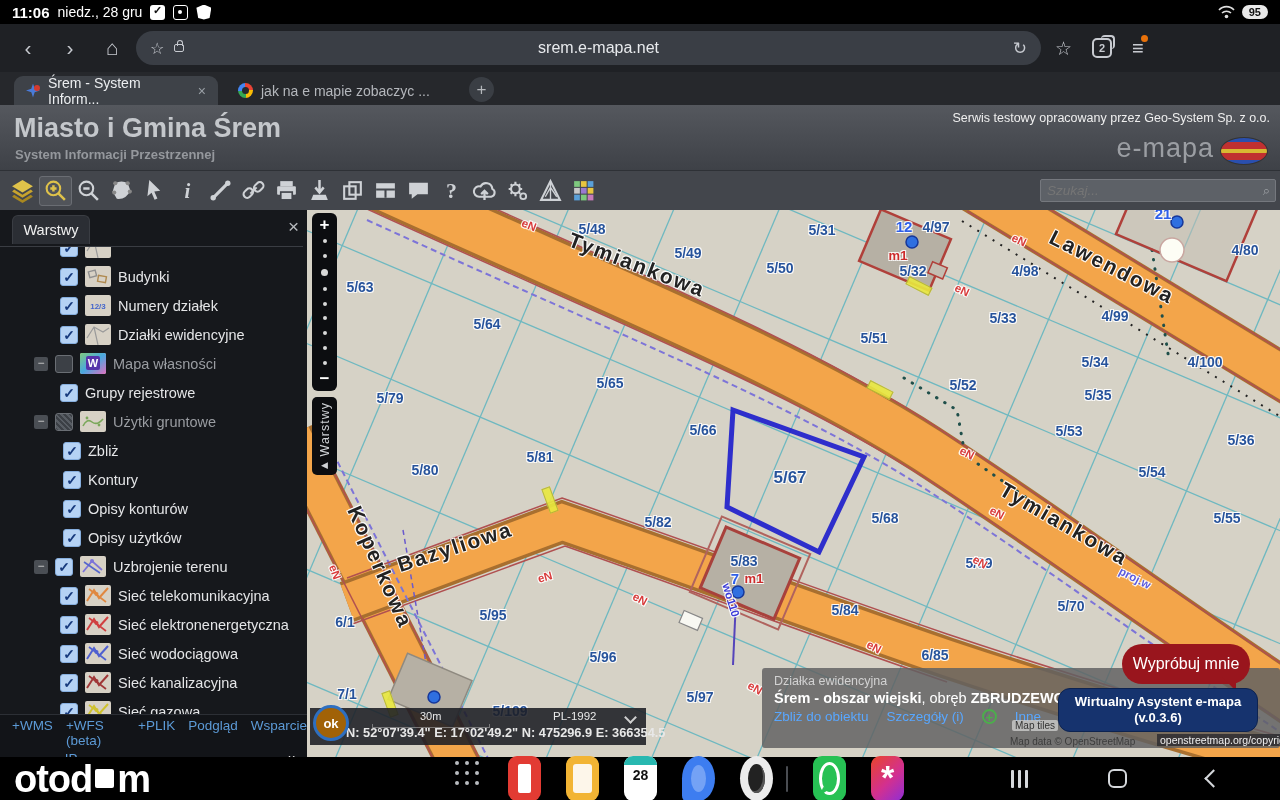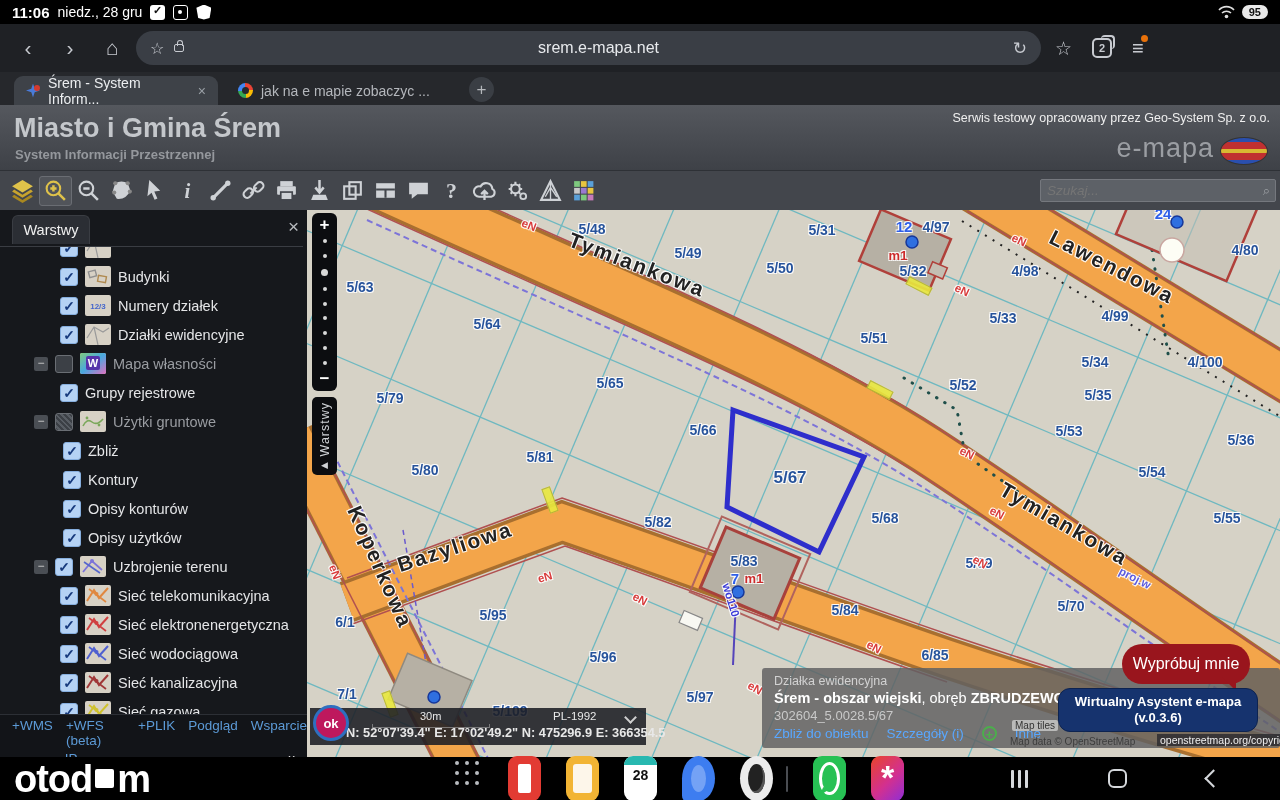--- a/index.html
+++ b/index.html
@@ -144,21 +144,21 @@
     background:rgba(28,30,36,.88); color:#e8e8e8; }
   #coordbar .scale { position:absolute; left:110px; top:2px; font-size:11px; }
   #coordbar .scaleline { position:absolute; left:62px; top:16px; width:118px; height:4px;
     border-left:1px solid #aaa; border-right:1px solid #aaa; border-bottom:1px solid #aaa; opacity:.6;}
   #coordbar .crs { position:absolute; left:243px; top:2px; font-size:11.5px; }
   #coordbar .chev { position:absolute; left:316px; top:5px; width:9px; height:9px;
     border-right:2px solid #cfcfcf; border-bottom:2px solid #cfcfcf; transform:rotate(45deg); }
   #coordbar .coords { position:absolute; left:36px; top:17px; font-size:12.8px; font-weight:700;
     white-space:nowrap; }
   #okbtn { position:absolute; left:6px; bottom:16px; width:36px; height:36px; border-radius:50%;
-    background:#be185d; border:3px solid #2e6fc0; color:#fff; font-size:13px; font-weight:700;
+    background:#a16207; border:3px solid #2e6fc0; color:#fff; font-size:13px; font-weight:700;
     display:flex; align-items:center; justify-content:center; }
 
   #featurepopup { position:absolute; left:455px; top:458px; width:518px; height:80px;
     background:rgba(96,96,98,.84); border-radius:3px; padding:6px 12px; color:#fff; }
   #fp-type { font-size:12.5px; color:#d2d2d2; }
   #fp-title { font-size:14.5px; margin-top:2px; }
   #fp-id { font-size:13px; color:#c9c9c9; margin-top:2px; }
   #fp-links { display:flex; gap:18px; margin-top:3px; font-size:13.5px; color:#59a7ff; align-items:center;}
   #fp-plus { width:15px; height:15px; border:2px solid #4cae4c; border-radius:50%; color:#4cae4c;
     font-size:13px; font-weight:700; line-height:13px; text-align:center; }
@@ -823,21 +823,21 @@
         <span class="ulabel halo" style="left: 690px; top: 303px; transform: translate(-50%, -50%) rotate(28deg); color: rgb(217, 59, 59);">eN</span>
         <span class="ulabel halo" style="left: 28px; top: 362px; transform: translate(-50%, -50%) rotate(70deg); color: rgb(217, 59, 59);">eN</span>
         <span class="ulabel halo" style="left: 238px; top: 367px; transform: translate(-50%, -50%) rotate(-15deg); color: rgb(217, 59, 59);">eN</span>
         <span class="ulabel halo" style="left: 333px; top: 389px; transform: translate(-50%, -50%) rotate(28deg); color: rgb(217, 59, 59);">eN</span>
         <span class="ulabel halo" style="left: 673px; top: 352px; transform: translate(-50%, -50%) rotate(30deg); color: rgb(217, 59, 59);">eN</span>
         <span class="ulabel halo" style="left: 567px; top: 437px; transform: translate(-50%, -50%) rotate(28deg); color: rgb(217, 59, 59);">eN</span>
         <span class="ulabel halo" style="left: 448px; top: 478px; transform: translate(-50%, -50%) rotate(30deg); color: rgb(217, 59, 59);">eN</span>
         <span class="ulabel halo" style="left: 424px; top: 390px; transform: translate(-50%, -50%) rotate(73deg); color: rgb(59, 59, 217);">wo110</span>
         <span class="ulabel halo" style="left: 828px; top: 368px; transform: translate(-50%, -50%) rotate(27deg); color: rgb(91, 91, 224);">proj.w</span>
         <span class="mlabel halo" style="left: 597px; top: 16px; transform: translate(-50%, -50%) rotate(0deg);">12</span>
-        <span class="mlabel halo" style="left: 856px; top: 3px; transform: translate(-50%, -50%) rotate(0deg);">24</span>
+        <span class="mlabel halo" style="left: 856px; top: 3px; transform: translate(-50%, -50%) rotate(0deg);">21</span>
         <span class="mlabel halo" style="left: 428px; top: 368px; transform: translate(-50%, -50%) rotate(0deg);">7</span>
         <span class="rlabel halo" style="left: 591px; top: 45px; transform: translate(-50%, -50%) rotate(0deg);">m1</span>
         <span class="rlabel halo" style="left: 447px; top: 368px; transform: translate(-50%, -50%) rotate(0deg);">m1</span>
         <div class="ychip" style="left: 243px; top: 290px; transform: translate(-50%, -50%) rotate(70deg);"></div>
         <div class="ychip" style="left: 83px; top: 494px; transform: translate(-50%, -50%) rotate(70deg);"></div>
         <div class="ychip" style="left: 573px; top: 180px; transform: translate(-50%, -50%) rotate(27deg);"></div>
         <div class="ychip" style="left: 612px; top: 76px; transform: translate(-50%, -50%) rotate(27deg);"></div>
       </div>
 
     <div id="zoomstrip">
@@ -858,21 +858,20 @@
     <div id="vtab">
       <span class="vt">Warstwy</span>
       <span class="arr">◀</span>
     </div>
 
     <div id="featurepopup">
       <div id="fp-type">Działka ewidencyjna</div>
       <div id="fp-title">
         <b>Śrem - obszar wiejski</b><span>, obręb </span><b>ZBRUDZEWO (0028</b>
       </div>
-      <div id="fp-id">302604_5.0028.5/67</div>
       <div id="fp-links">
         <span>Zbliż do obiektu</span>
         <span>Szczegóły (i)</span>
         <span id="fp-plus">+</span>
         <span>Inne</span>
       </div>
     </div>
     <span class="attr-chip" style="left:705px; top:510px;">Map tiles</span>
     <span class="attr-chip" style="left:700px; top:526px; background:none; color:#3c3c3c;">Map data © OpenStreetMap</span>
     <span class="attr-dark" style="left:850px; top:524px;">openstreetmap.org/copyright</span>

